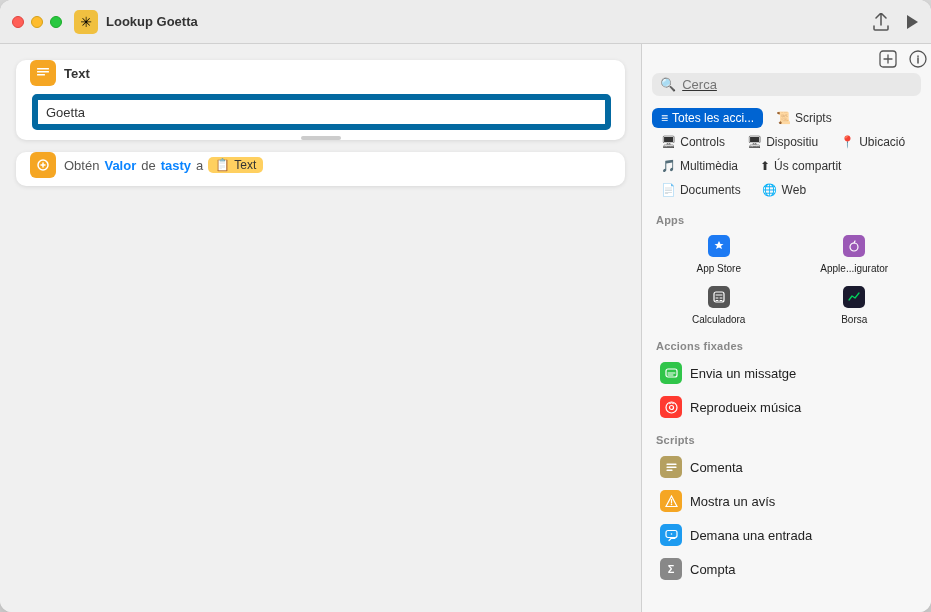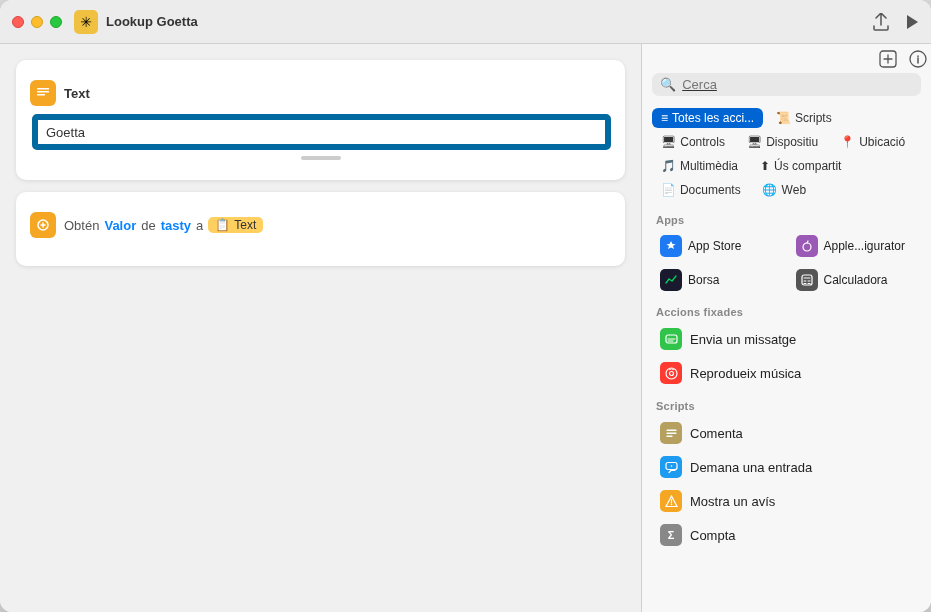--- a/index.html
+++ b/index.html
@@ -99,21 +99,21 @@
       padding: 16px;
       overflow-y: auto;
       display: flex;
       flex-direction: column;
       gap: 12px;
     }
 
     .action-card {
       background: white;
       border-radius: 10px;
-      padding: 20px 14px;
+      padding: 0 14px;
       box-shadow: 0 1px 4px rgba(0,0,0,0.1);
     }
 
     .card-header {
       display: flex;
       align-items: center;
       gap: 8px;
       margin-bottom: 8px;
     }
 
@@ -323,22 +323,23 @@
       gap: 2px;
     }
 
     .app-item {
       display: flex;
       align-items: center;
       gap: 6px;
       padding: 5px 8px;
       border-radius: 7px;
       cursor: pointer;
-      font-size: 12px;
+      font-size: 10px;
       color: #222;
+      flex-direction: column;
     }
 
     .app-item-icon {
       width: 22px;
       height: 22px;
       border-radius: 5px;
       display: flex;
       align-items: center;
       justify-content: center;
       font-size: 12px;
@@ -495,36 +496,36 @@
           <div class="app-item">
             <div class="app-item-icon" style="background:#9b59b6;">
               <svg width="14" height="14" viewBox="0 0 14 14" fill="none">
                 <circle cx="7" cy="8" r="4" stroke="white" stroke-width="1.2"></circle>
                 <path d="M7 4Q8 2 8 2" stroke="white" stroke-width="1.2" stroke-linecap="round"></path>
               </svg>
             </div>
             <span>Apple...igurator</span>
           </div>
           <div class="app-item">
-            <div class="app-item-icon" style="background:#1a1a2e;">
-              <svg width="14" height="14" viewBox="0 0 14 14" fill="none">
-                <polyline points="2,10 5,6 8,8 12,3" stroke="#00d25b" stroke-width="1.3" stroke-linecap="round" stroke-linejoin="round"></polyline>
-              </svg>
-            </div>
-            <span>Borsa</span>
-          </div>
-          <div class="app-item">
             <div class="app-item-icon" style="background:#555;">
               <svg width="14" height="14" viewBox="0 0 14 14" fill="none">
                 <rect x="2" y="2" width="10" height="10" rx="2" stroke="white" stroke-width="1.2"></rect>
                 <path d="M4 5h6M4 8h2M8 8h2M4 10.5h2M8 10.5h2" stroke="white" stroke-width="1" stroke-linecap="round"></path>
               </svg>
             </div>
             <span>Calculadora</span>
           </div>
+          <div class="app-item">
+            <div class="app-item-icon" style="background:#1a1a2e;">
+              <svg width="14" height="14" viewBox="0 0 14 14" fill="none">
+                <polyline points="2,10 5,6 8,8 12,3" stroke="#00d25b" stroke-width="1.3" stroke-linecap="round" stroke-linejoin="round"></polyline>
+              </svg>
+            </div>
+            <span>Borsa</span>
+          </div>
         </div>
 
         <div class="section-label">Accions fixades</div>
 
         <div class="action-item">
           <div class="action-item-icon" style="background:#30c54a;">
             <svg width="13" height="13" viewBox="0 0 13 13" fill="none">
               <rect x="1" y="2" width="11" height="8" rx="2" stroke="white" stroke-width="1.2"></rect>
               <path d="M3 6h7M3 8h5" stroke="white" stroke-width="1" stroke-linecap="round"></path>
             </svg>
@@ -552,42 +553,42 @@
               <rect x="1.5" y="2.5" width="10" height="1.5" fill="white" rx="0.5"></rect>
               <rect x="1.5" y="5.5" width="10" height="1.5" fill="white" rx="0.5"></rect>
               <rect x="1.5" y="8.5" width="6" height="1.5" fill="white" rx="0.5"></rect>
             </svg>
           </div>
           <span>Comenta</span>
         </div>
 
 
         <div class="action-item">
+          <div class="action-item-icon" style="background:#f5a623;">
+            <svg width="13" height="13" viewBox="0 0 13 13" fill="none">
+              <polygon points="6.5,1 12,11.5 1,11.5" stroke="white" stroke-width="1.2" fill="none"></polygon>
+              <circle cx="6.5" cy="9.5" r="0.8" fill="white"></circle>
+              <path d="M6.5 4.5v3.5" stroke="white" stroke-width="1.2" stroke-linecap="round"></path>
+            </svg>
+          </div>
+          <span>Mostra un avís</span>
+        </div>
+
+        <div class="action-item">
           <div class="action-item-icon" style="background:#1d9bf0;">
             <svg width="13" height="13" viewBox="0 0 13 13" fill="none">
               <rect x="1" y="1.5" width="11" height="7" rx="2" stroke="white" stroke-width="1.2"></rect>
               <path d="M4 11.5l2-2h4" stroke="white" stroke-width="1.2" stroke-linecap="round" stroke-linejoin="round"></path>
               <circle cx="6.5" cy="5" r="0.8" fill="white"></circle>
             </svg>
           </div>
           <span>Demana una entrada</span>
         </div>
 
         <div class="action-item">
-          <div class="action-item-icon" style="background:#f5a623;">
-            <svg width="13" height="13" viewBox="0 0 13 13" fill="none">
-              <polygon points="6.5,1 12,11.5 1,11.5" stroke="white" stroke-width="1.2" fill="none"></polygon>
-              <circle cx="6.5" cy="9.5" r="0.8" fill="white"></circle>
-              <path d="M6.5 4.5v3.5" stroke="white" stroke-width="1.2" stroke-linecap="round"></path>
-            </svg>
-          </div>
-          <span>Mostra un avís</span>
-        </div>
-
-        <div class="action-item">
           <div class="action-item-icon" style="background:#888;">
             <span style="color:white;font-size:11px;font-weight:700;">Σ</span>
           </div>
           <span>Compta</span>
         </div>
 
       </div>
     </div>
 
   </div>

